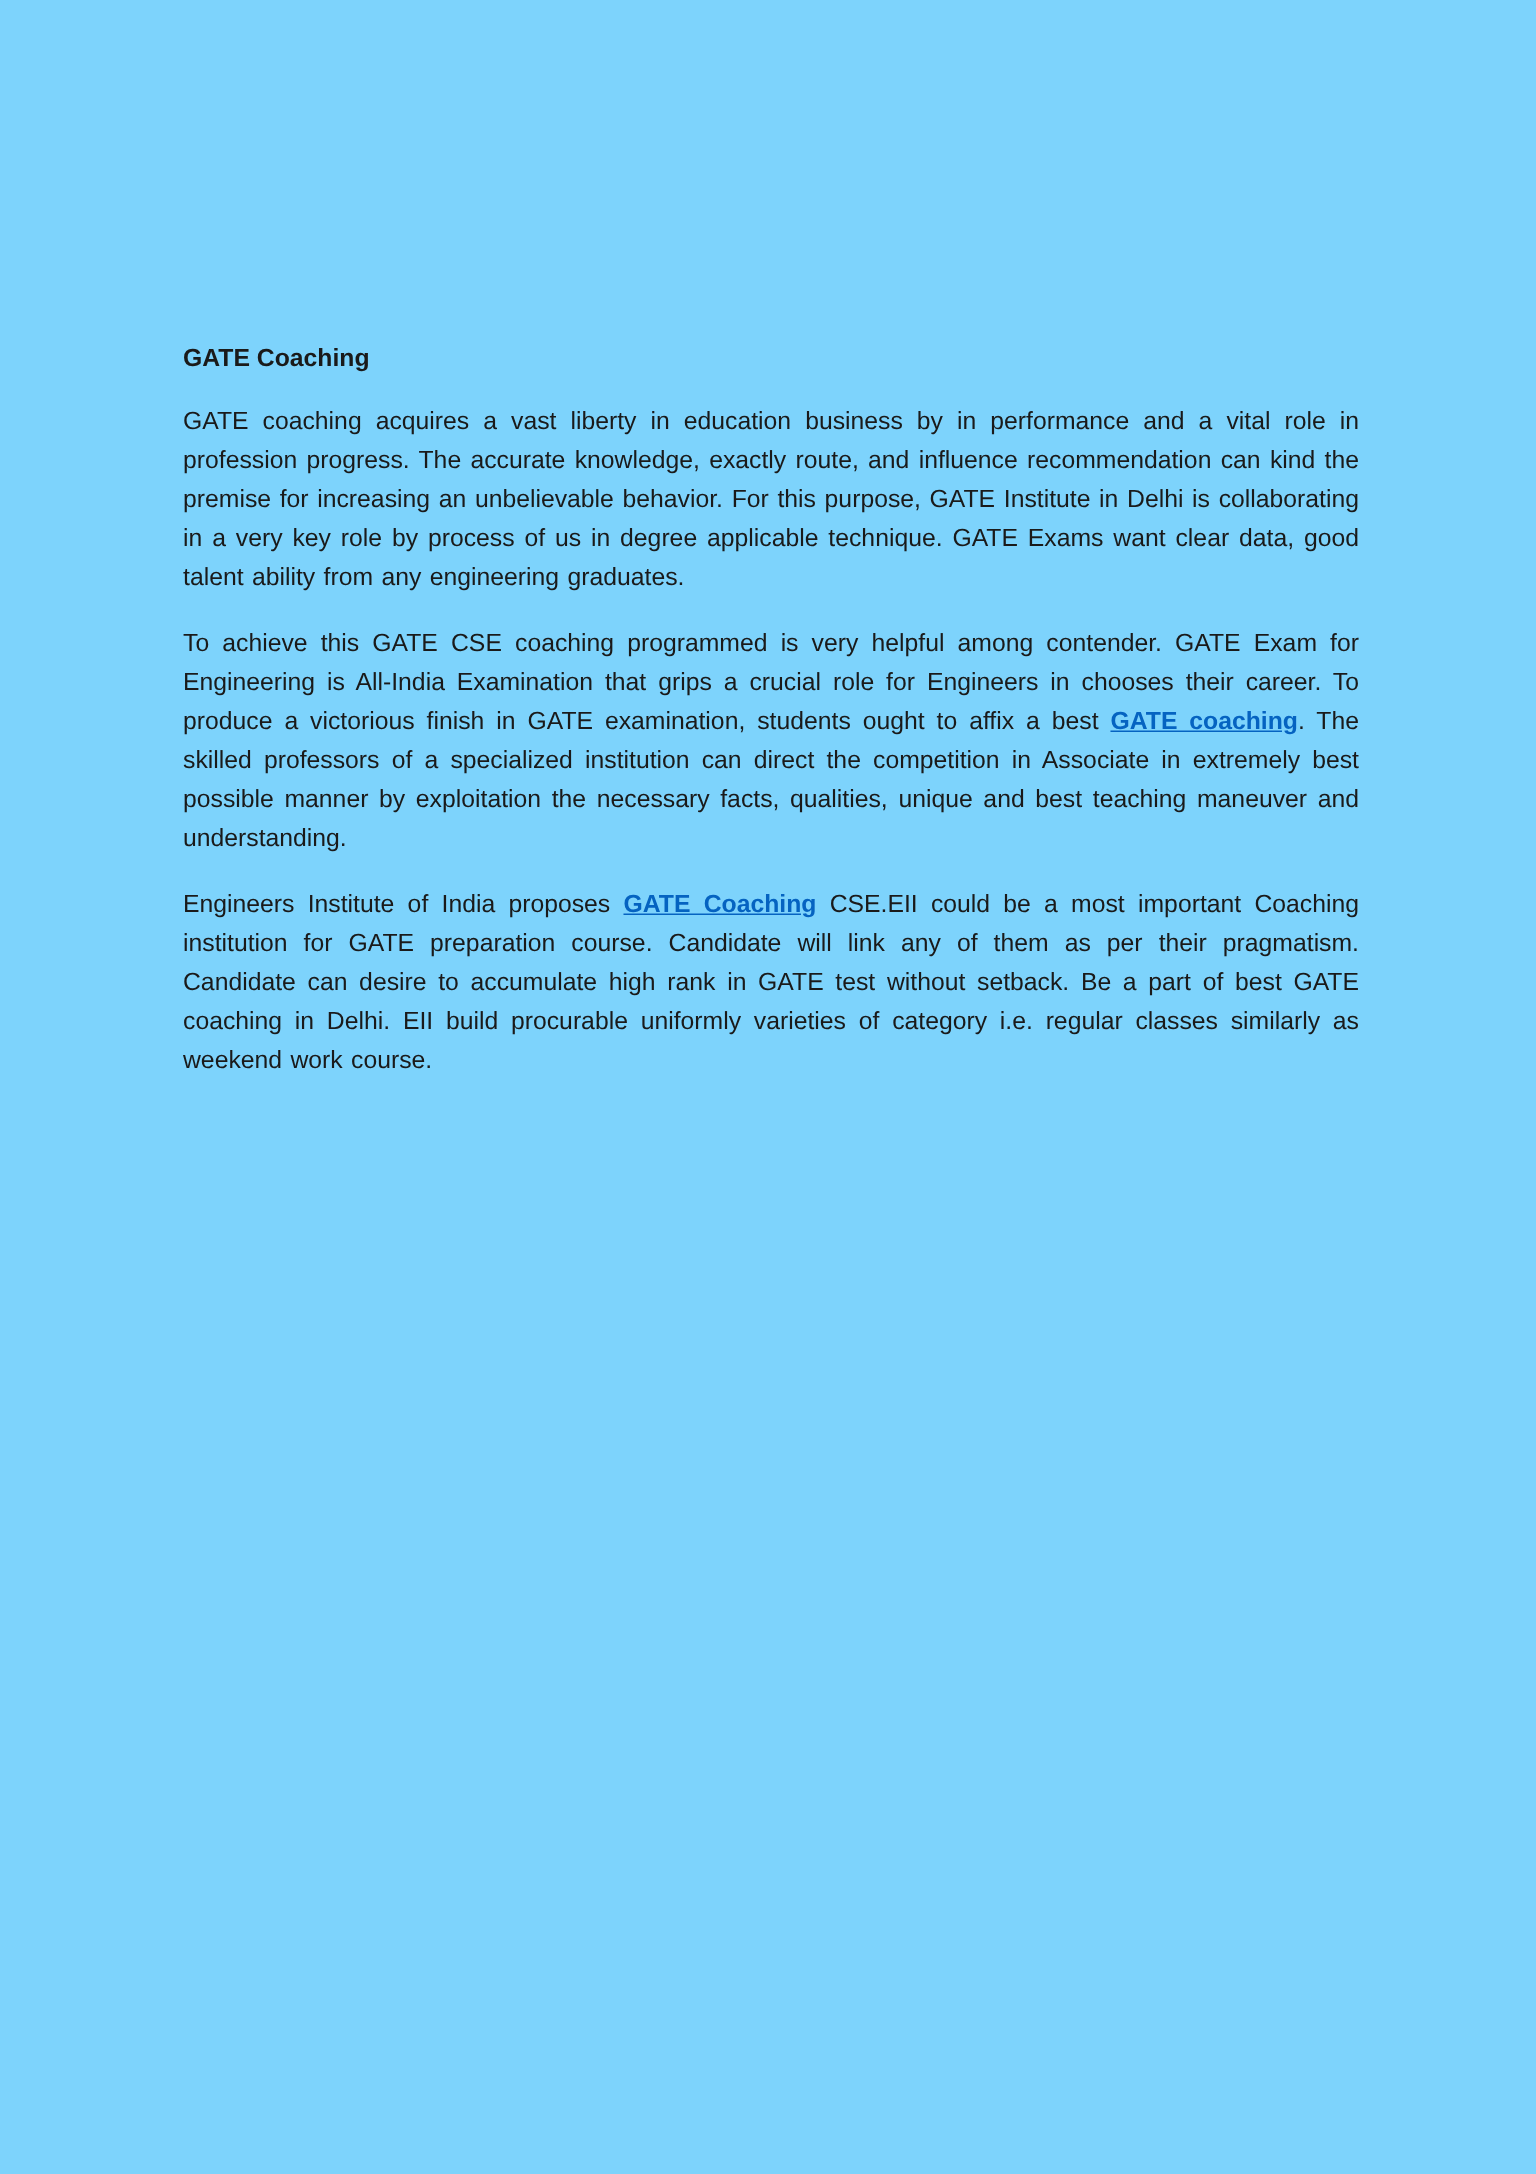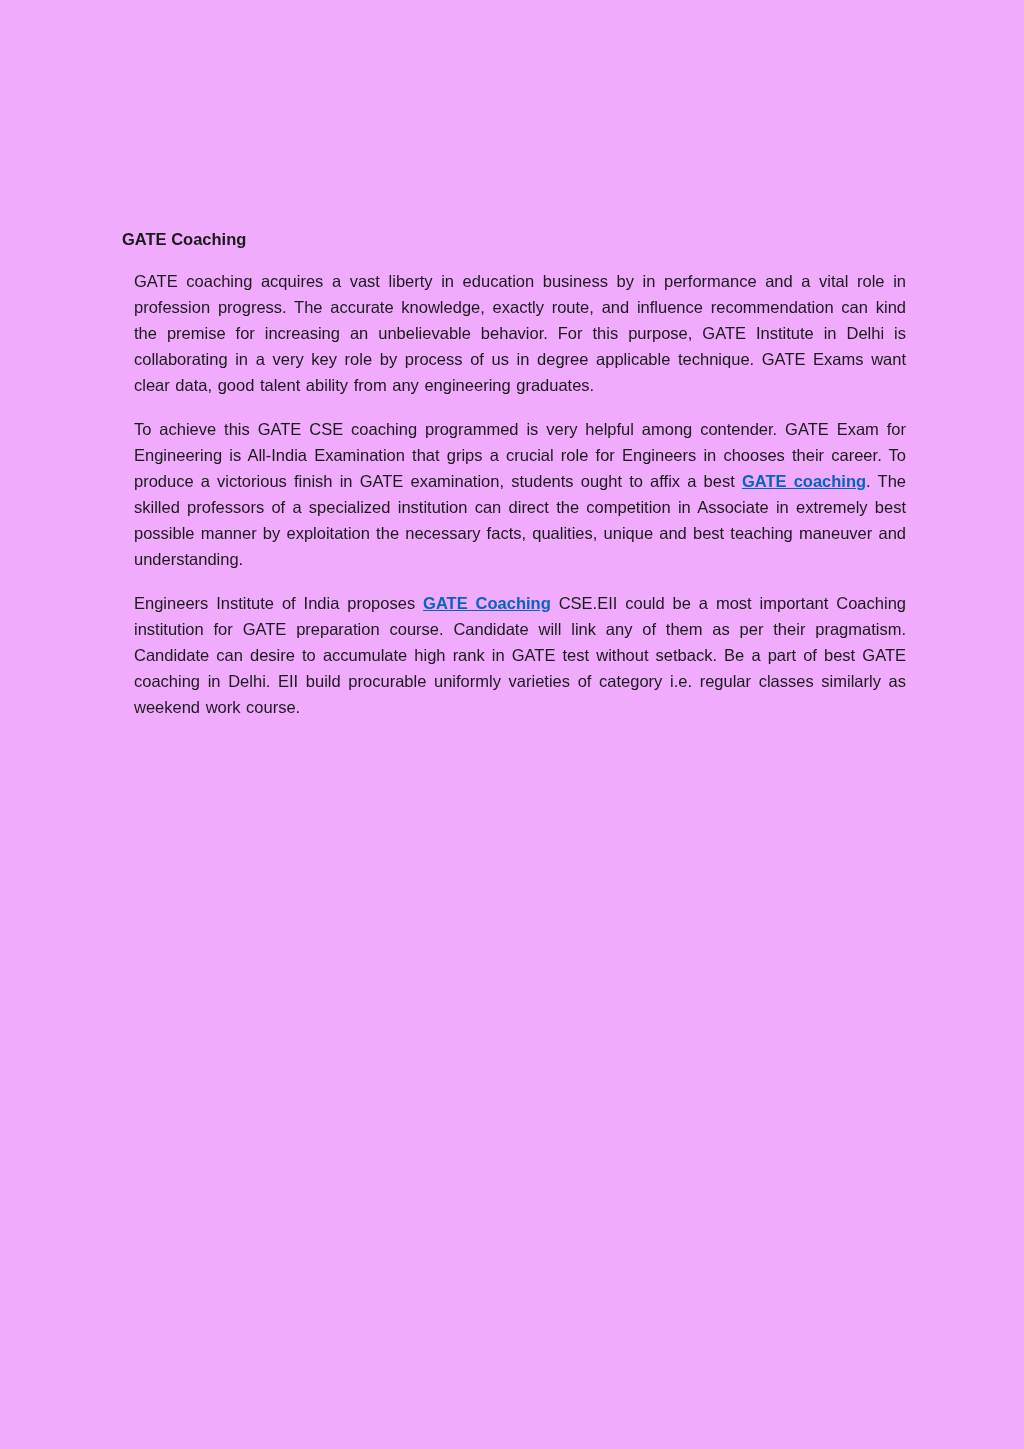--- a/index.html
+++ b/index.html
@@ -5,21 +5,21 @@
   * { box-sizing: border-box; }
   html, body {
     margin: 0;
     padding: 0;
     background: #ffffff;
   }
   .page {
     position: relative;
     width: 1024px;
     height: 1449px;
-    background: #f0abfc;
+    background: #7dd3fc;
     font-family: "Liberation Sans", sans-serif;
     color: #1a1a1a;
     overflow: hidden;
   }
   .content {
     position: absolute;
     left: 122px;
     top: 226px;
     width: 784px;
   }
@@ -27,21 +27,21 @@
     font-size: 16.5px;
     line-height: 26px;
     font-weight: bold;
     margin: 0 0 16px 0;
     color: #1a1a1a;
   }
   p.doc-paragraph {
     font-size: 16.5px;
     line-height: 26px;
     text-align: justify;
-    margin: 0 0 18px 12px;
+    margin: 0 0 18px 0;
     color: #1a1a1a;
     word-spacing: 1px;
   }
   a.doc-link {
     color: #0563c1;
     font-weight: bold;
     text-decoration: underline;
     cursor: pointer;
   }
 </style>

